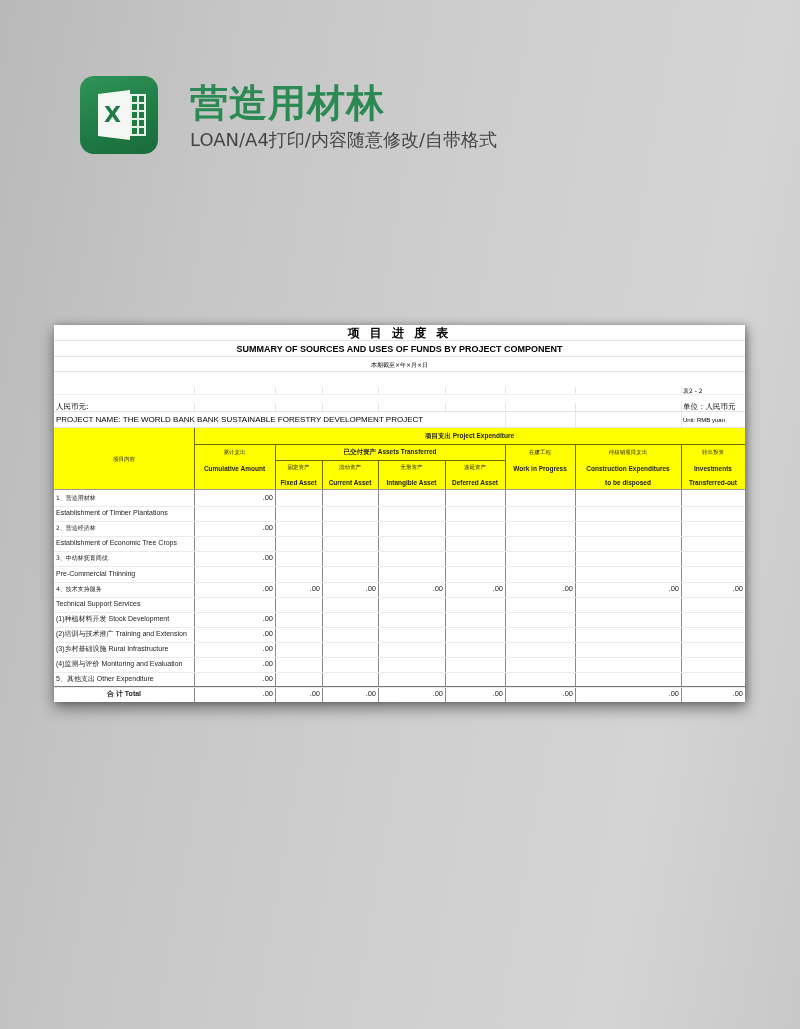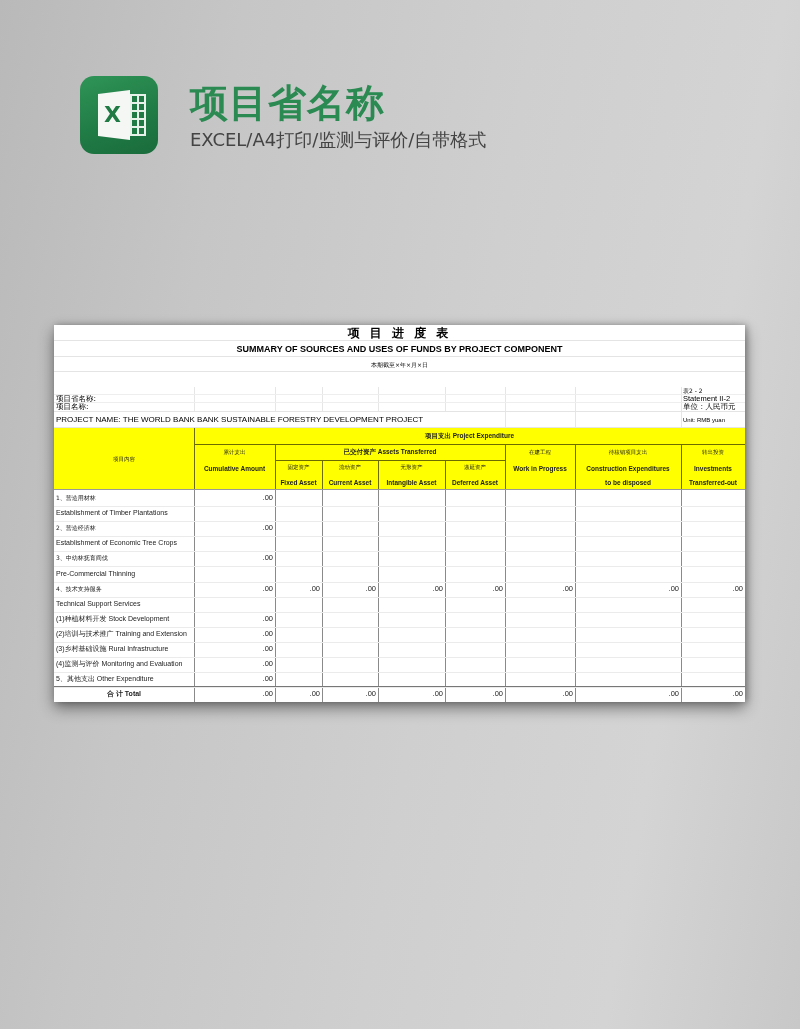--- a/index.html
+++ b/index.html
@@ -78,22 +78,22 @@
         <span></span>
         <span></span>
         <span></span>
         <span></span>
         <span></span>
         <span></span>
         <span></span>
         <span></span>
     </div>
   </div>
-  <div class="main-title">项目省名称</div>
-  <div class="subtitle">EXCEL/A4打印/监测与评价/自带格式</div>
+  <div class="main-title">营造用材林</div>
+  <div class="subtitle">LOAN/A4打印/内容随意修改/自带格式</div>
 </div>
 
 <div class="sheet">
 
   <div class="row" style="top:16px;height:16px;">
     <div class="cell center t2" style="left:0;right:0;">SUMMARY OF SOURCES AND USES OF FUNDS BY PROJECT COMPONENT</div>
   </div>
   <div class="row" style="top:0;height:16px;">
     <div class="cell center t1" style="left:0;right:0;">项 目 进 度 表</div>
   </div>
@@ -105,42 +105,30 @@
     <div class="vl" style="left:140px"></div>
       <div class="vl" style="left:221px"></div>
       <div class="vl" style="left:268px"></div>
     <div class="vl" style="left:324px"></div>
       <div class="vl" style="left:391px"></div>
       <div class="vl" style="left:451px"></div>
     <div class="vl" style="left:521px"></div>
       <div class="vl" style="left:627px"></div>
     <div class="cell small-cn" style="left:627px;width:64px;font-size:6px;">表2 - 2</div>
   </div>
-  <div class="row" style="top:70px;height:8px;border-bottom:1px solid #eee;">
-    <div class="vl" style="left:140px"></div>
-      <div class="vl" style="left:221px"></div>
-      <div class="vl" style="left:268px"></div>
-    <div class="vl" style="left:324px"></div>
-      <div class="vl" style="left:391px"></div>
-      <div class="vl" style="left:451px"></div>
-    <div class="vl" style="left:521px"></div>
-      <div class="vl" style="left:627px"></div>
-    <div class="cell small-cn" style="left:0;width:140px;">项目省名称:</div>
-    <div class="cell small" style="left:627px;width:64px;">Statement II-2</div>
-  </div>
   <div class="row" style="top:78px;height:9px;">
     <div class="vl" style="left:140px"></div>
       <div class="vl" style="left:221px"></div>
       <div class="vl" style="left:268px"></div>
     <div class="vl" style="left:324px"></div>
       <div class="vl" style="left:391px"></div>
       <div class="vl" style="left:451px"></div>
     <div class="vl" style="left:521px"></div>
       <div class="vl" style="left:627px"></div>
-    <div class="cell small-cn" style="left:0;width:140px;">项目名称:</div>
+    <div class="cell small-cn" style="left:0;width:140px;">人民币元:</div>
     <div class="cell small-cn" style="left:627px;width:64px;">单位：人民币元</div>
   </div>
   <div class="row" style="top:87px;height:16px;">
     <div class="vl" style="left:451px"></div>
       <div class="vl" style="left:521px"></div>
       <div class="vl" style="left:627px"></div>
     <div class="cell pn" style="left:0;width:451px;">PROJECT NAME: THE WORLD BANK BANK SUSTAINABLE FORESTRY DEVELOPMENT PROJECT</div>
     <div class="cell unit" style="left:627px;width:64px;">Unit: RMB yuan</div>
   </div>
 

